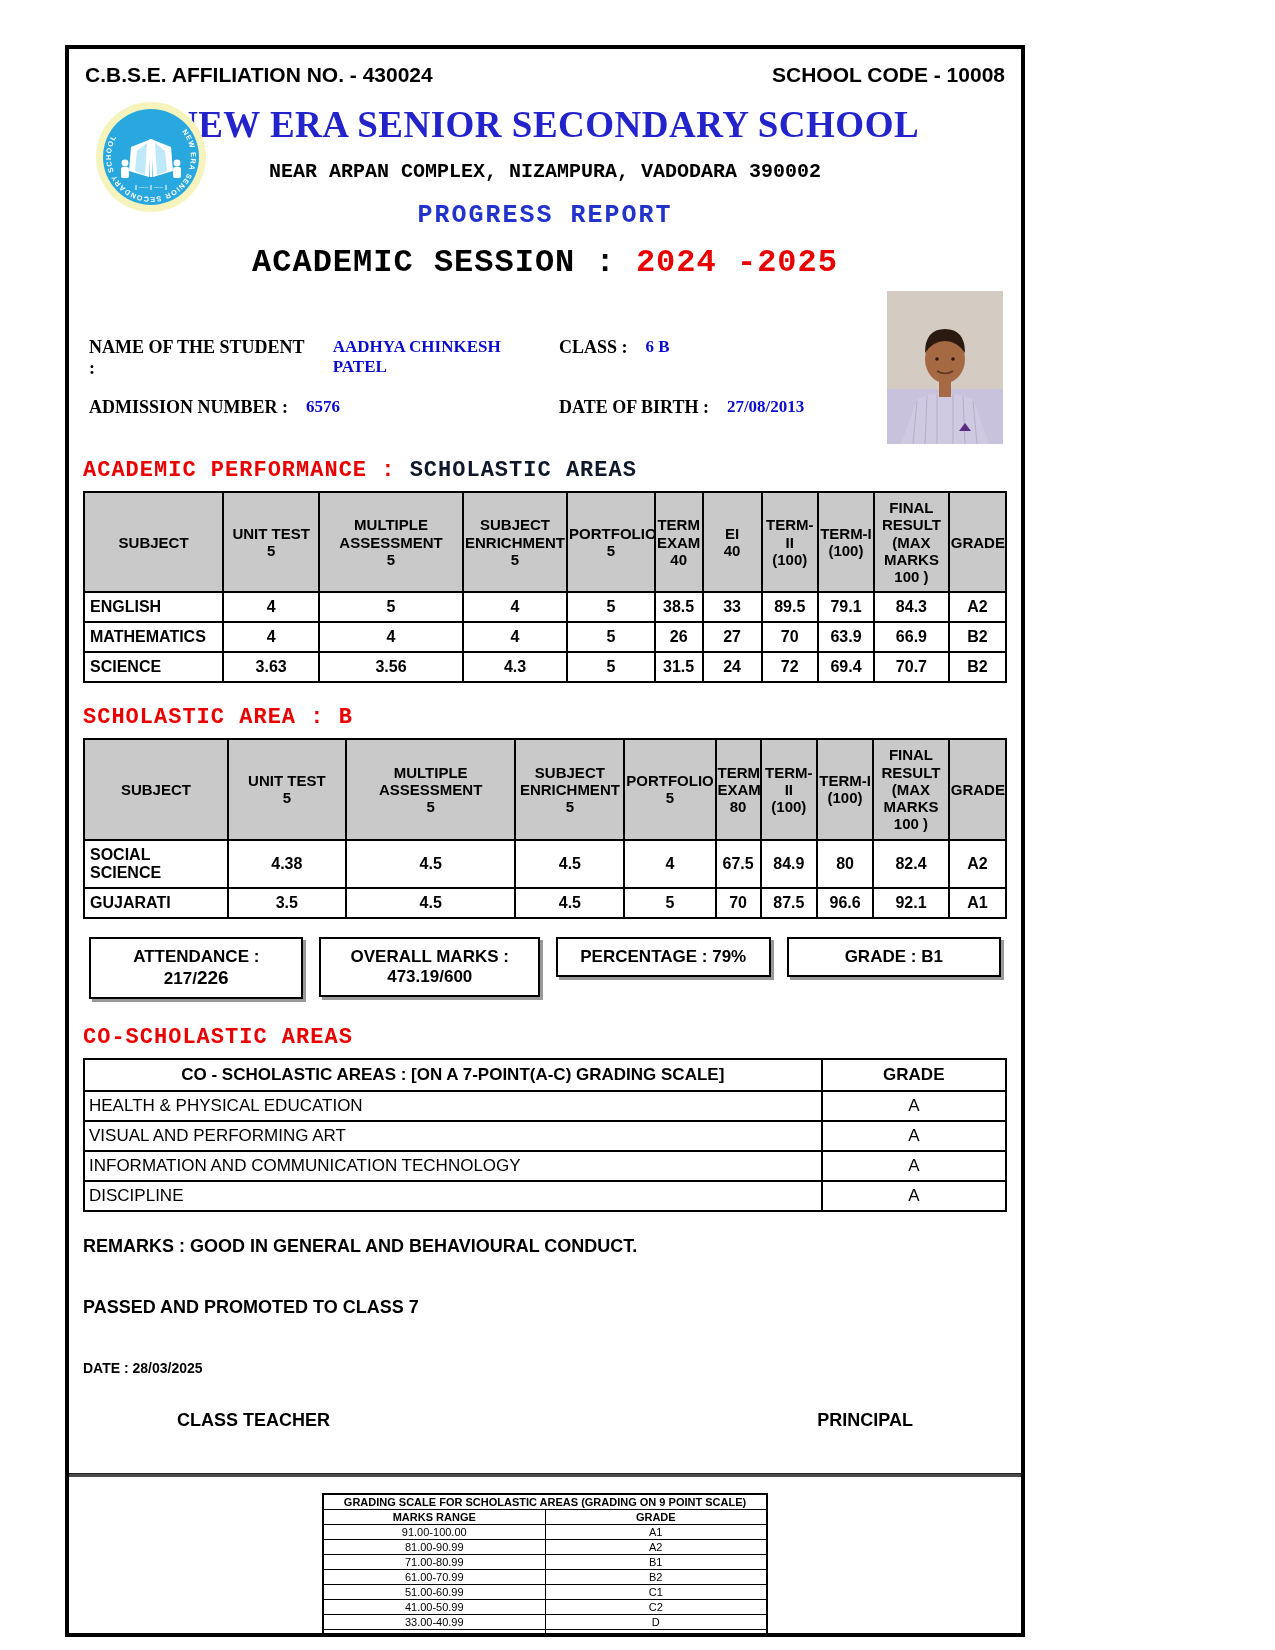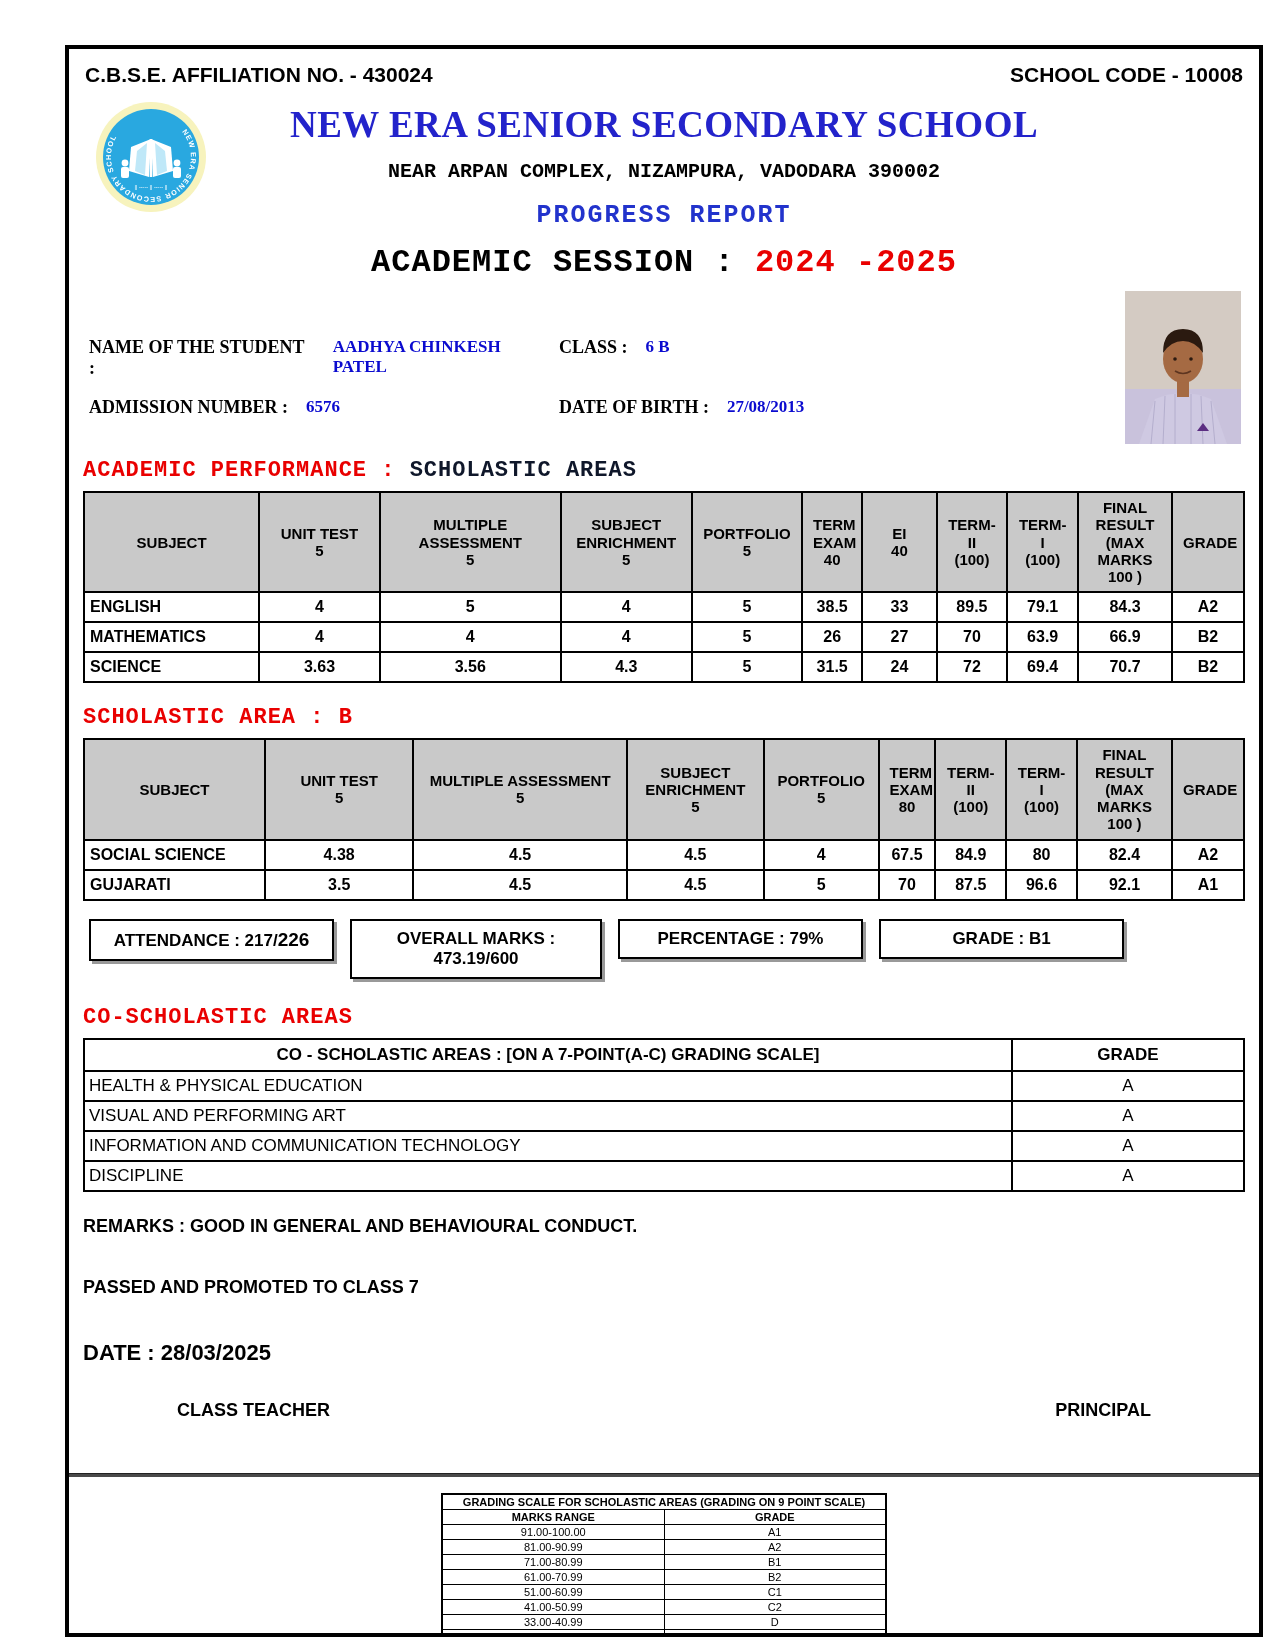--- a/index.html
+++ b/index.html
@@ -1,19 +1,19 @@
 <!DOCTYPE html>
 <html><head>
 <meta charset="utf-8">
 <style>
   * { margin:0; padding:0; box-sizing:border-box; }
   html,body { background:#ffffff; }
   body { width:1275px; height:1650px; position:relative; font-family:"Liberation Sans", sans-serif; }
   .page {
-    position:absolute; left:65px; top:45px; width:1198px; height:1592px;
+    position:absolute; left:65px; top:45px; width:960px; height:1592px;
     border:4px solid #000; background:#fff; overflow:hidden;
   }
   
   .topbar { display:flex; justify-content:space-between; margin:14px 16px 0 16px; }
   .topbar .t { font-size:21px; font-weight:bold; letter-spacing:0px; color:#000; }
   
   .logo-wrap { position:absolute; left:26px; top:52px; width:112px; height:112px; }
   .school-name {
     text-align:center; margin-top:16px; font-family:"Liberation Serif", serif;
     font-weight:bold; font-size:37px; color:#2323cb; letter-spacing:0.5px;
@@ -45,21 +45,21 @@
     font-weight:bold; font-size:22px; letter-spacing:1px;
   }
   .sec-head .red { color:#e90000; }
   .sec-head .blue { color:#0f172a; }
   
   .tblbox { margin:8px 14px 0 14px; }
   table.tbl { width:100%; border-collapse:collapse; table-layout:fixed; }
   table.tbl th, table.tbl td { border:2px solid #000; }
   table.tbl th {
     background:#c9c9c9; font-weight:bold; font-size:15px; text-align:center;
-    padding:6px 10px; line-height:1.15;
+    padding:6px 1px; line-height:1.15;
   }
   table.tbl td {
     font-weight:bold; font-size:16px; text-align:center; padding:5px 2px; background:#fff;
   }
   table.tbl td.first { text-align:left; padding-left:5px;margin-top:12px; }
   
   .summary { display:flex; margin:18px 20px 0 20px; gap:16px; align-items:flex-start; }
   .sumbox {
     border:2px solid #000; box-shadow:3px 3px 0 rgba(0,0,0,0.40);
     font-weight:bold; font-size:17px; text-align:center; padding:8px 10px; background:#fff;
@@ -69,21 +69,21 @@
   
   .co-box { margin:8px 14px 0 14px; }
   table.co { width:100%; border-collapse:collapse; table-layout:fixed; }
   table.co th, table.co td { border:2px solid #000; background:#fff; }
   table.co th { font-weight:bold; font-size:17px; text-align:center; padding:5px 2px; }
   table.co td { font-size:17px; text-align:center; padding:4px 2px; font-weight:normal; }
   table.co td.first { text-align:left; padding-left:4px; }
   
   .remarks   { margin:24px 14px 0 14px; font-weight:bold; font-size:18px; }
   .promotion { margin:40px 14px 0 14px; font-weight:bold; font-size:18px; }
-  .datetxt   { margin:42px 14px 0 14px; font-weight:bold; font-size:22px; }
+  .datetxt   { margin:42px 14px 0 14px; font-weight:bold; font-size:14px; }
   .signrow { display:flex; justify-content:space-between; margin:34px 108px 0 108px; }
   .signrow div { font-weight:bold; font-size:18px; }
   
   .bottom-block { position:absolute; left:0; right:0; top:1424px; }
   .divider { height:4px; background:#4a4a4a; border-top:1px solid #222; }
   .grade-box { width:446px; margin:16px auto 0 auto; }
   table.gscale { width:100%; border-collapse:collapse; table-layout:fixed; border:2px solid #000; }
   table.gscale th, table.gscale td { border:1px solid #000; font-size:11px; text-align:center; padding:1px 0; }
   table.gscale th { font-weight:bold; }
   table.gscale th.tbl-title { font-size:11px; }

